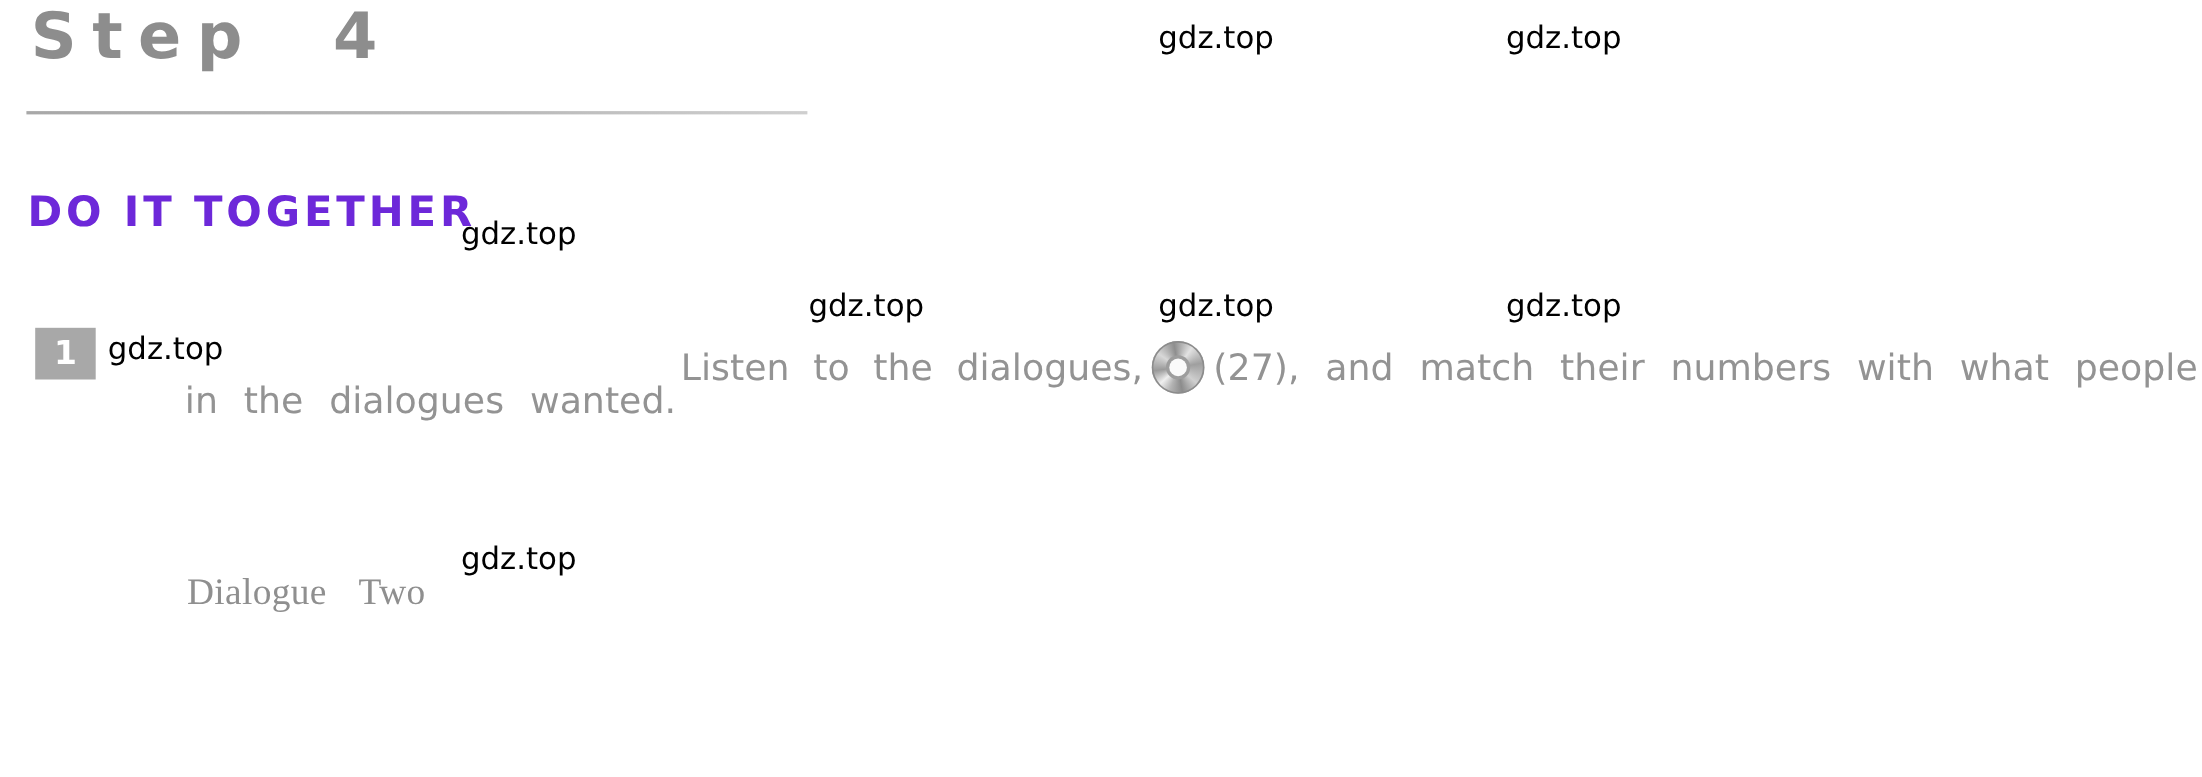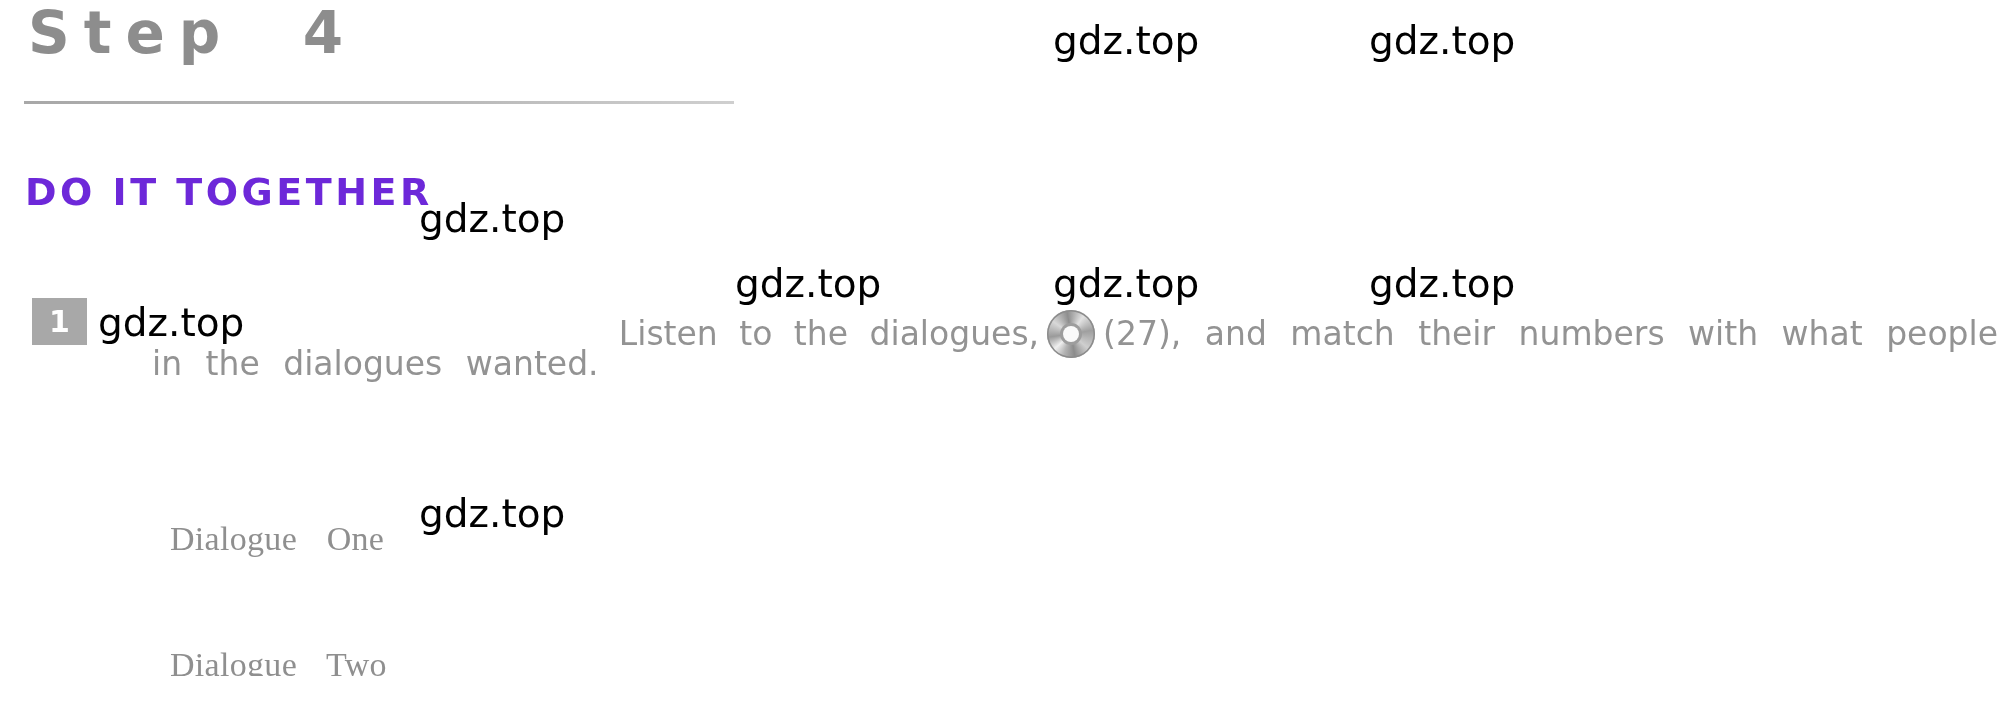--- a/index.html
+++ b/index.html
@@ -77,21 +77,21 @@
     font-family: "DejaVu Sans", sans-serif;
     font-size: 33px;
     color: #939393;
     line-height: 52px;
     white-space: nowrap;
     text-align: right;
   }
   .instr-seg { display: inline; }
   .instr-line2 {
     position: absolute;
-    left: 152px;
+    left: 168px;
     top: 344px;
     font-family: "DejaVu Sans", sans-serif;
     font-size: 33px;
     color: #939393;
     white-space: nowrap;
   }
 
   
   .wide-1 { letter-spacing: 0px; word-spacing: 11px; }
   .wide-2 { letter-spacing: 0px; word-spacing: 13px; }
@@ -138,21 +138,21 @@
     white-space: pre;
   }
   #col-left  { left: 170px; top: 434px; }
   #col-right { left: 944px; top: 434px; }
   .match-item { display: block; letter-spacing: 0.3px; word-spacing: 6px; }
 
   
   .watermark {
     position: absolute;
     font-family: "DejaVu Sans", sans-serif;
-    font-size: 39px;
+    font-size: 28px;
     color: #000000;
     white-space: nowrap;
   }
 </style>
 </head>
 <body>
 
 <div id="page">
 
   <div id="step-title">Step  4</div>
@@ -162,21 +162,20 @@
 
   <div id="exercise-number">1</div>
 
   <div id="instruction">
     <span class="instr-seg wide-1">Listen  to  the  dialogues,</span><span id="cd-icon"><span class="disc"></span><span class="hub"></span></span><span class="instr-seg wide-2">(27),  and  match  their  numbers  with  what  people</span>
   </div>
 
   <div class="instr-line2 wide-2">in  the  dialogues  wanted.</div>
 
   <div class="match-col" id="col-left">
-    <span class="match-item">Dialogue  One</span>
     <span class="match-item">Dialogue  Two</span>
     
     
     
   </div>
 
   <div class="match-col" id="col-right">
     
     
     

